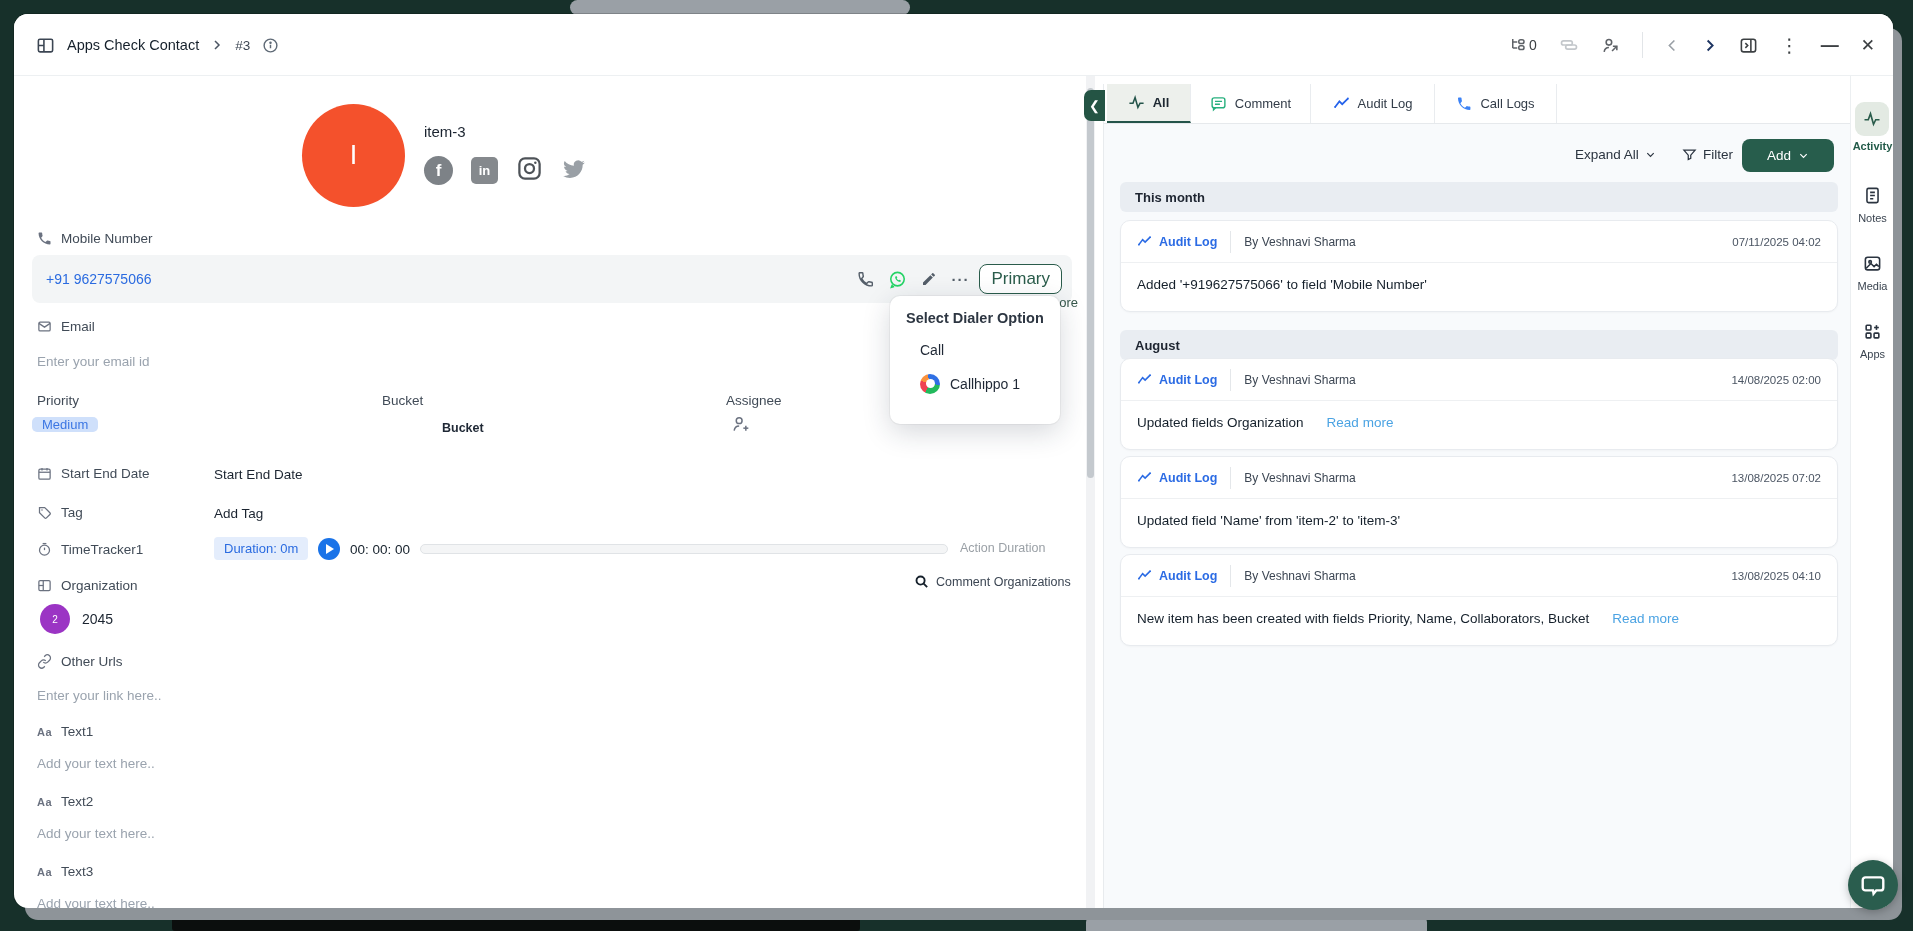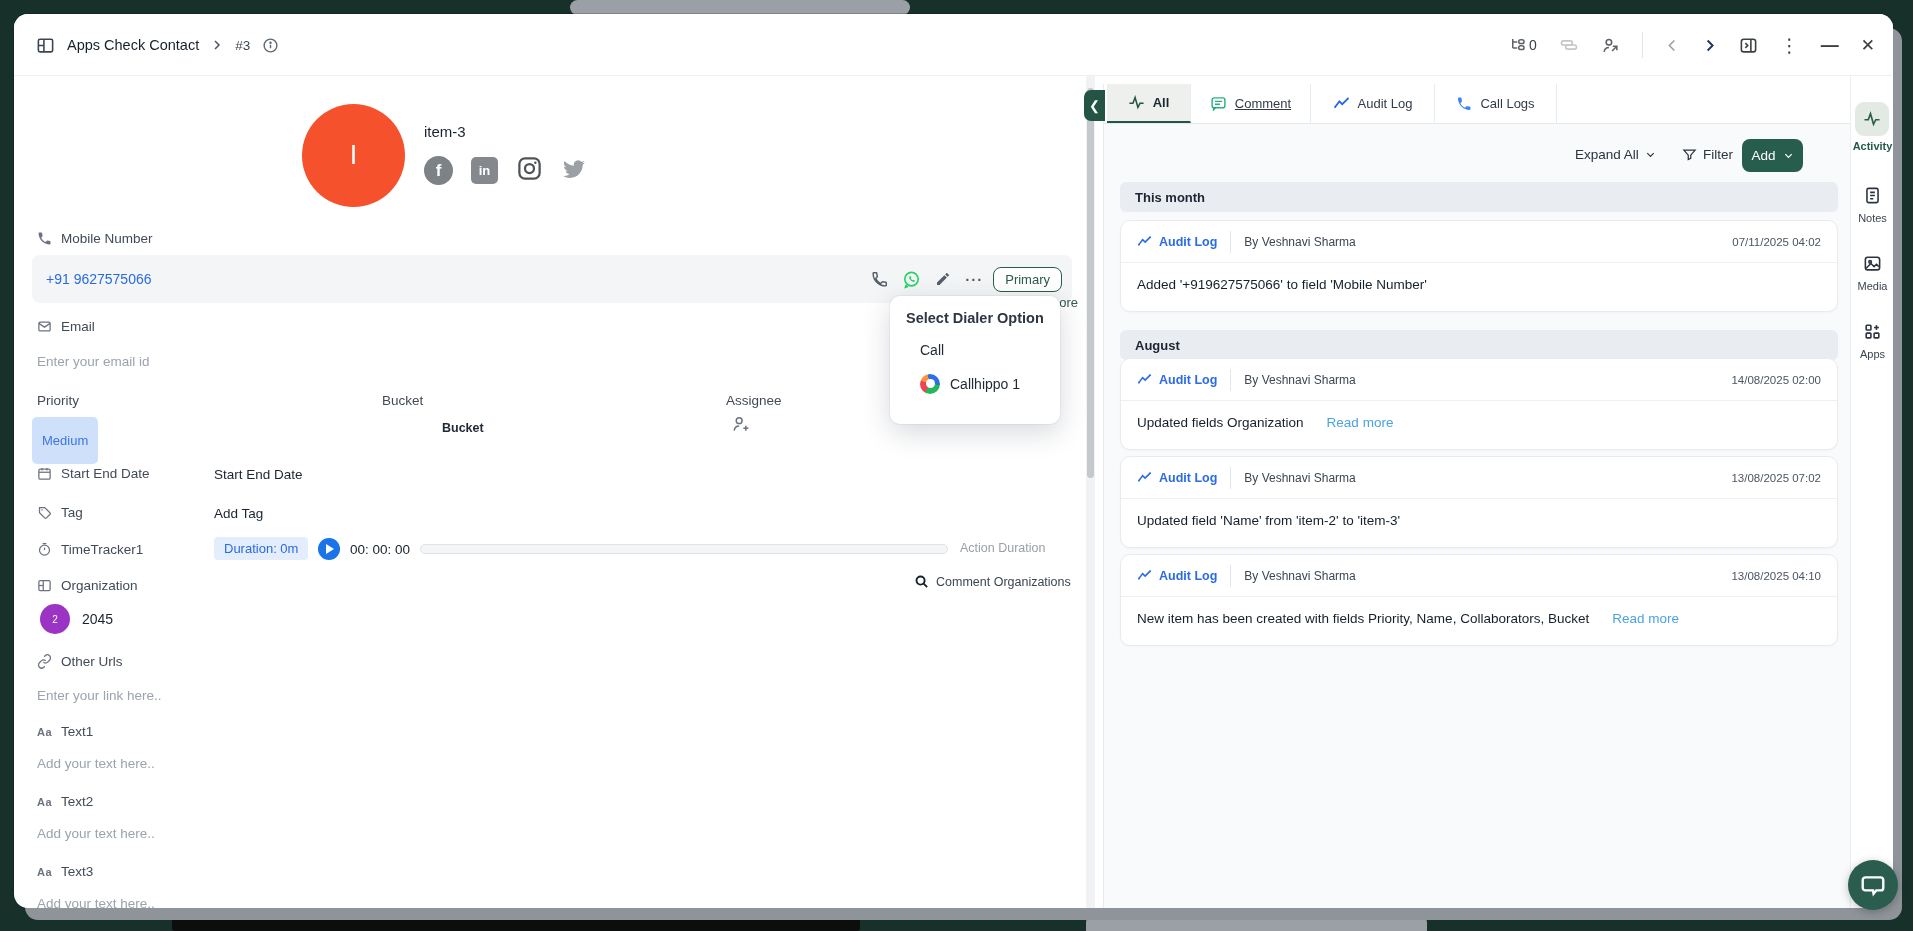--- a/index.html
+++ b/index.html
@@ -41,41 +41,41 @@
   .ficon { display:flex; color:#6b7280; }
   .placeholder { color:#9aa3ae; font-size:13.5px; }
   .value-dark { color:#1b2430; font-size:13.5px; }
 
   .f-mobile-label { left:23px; top:217px; }
   .mobile-row { left:18px; top:241px; width:1040px; height:48px; background:#f3f5f6; border-radius:8px;
                 display:flex; align-items:center; padding:0 10px 0 14px; }
   .mobile-val { color:#2a6be0; font-size:14px; }
   .mrow-icons { margin-left:auto; display:flex; align-items:center; gap:14px; }
   .primary-badge { margin-left:10px; border:1.5px solid #2a5c4b; color:#2a5c4b; background:#fff;
-                   font-size:13px; padding:4px 11px; border-radius:8px; }
+                   font-size:17px; padding:4px 11px; border-radius:8px; }
   .add-more { right:815px; top:281px; font-size:13px; color:#37584c; z-index:4; }
 
   
   .dropdown { left:876px; top:282px; width:170px; height:128px; background:#fff; border-radius:10px;
               box-shadow:0 8px 28px rgba(30,40,60,.18), 0 0 0 1px rgba(0,0,0,.04); z-index:10; padding:14px 16px; }
   .dd-title { font-size:14.5px; font-weight:bold; color:#2d3642; }
   .dd-call { margin:16px 0 0 14px; font-size:14px; color:#1f2835; cursor:pointer; }
   .dd-hippo { margin:16px 0 0 14px; display:flex; align-items:center; gap:10px; font-size:14px; color:#1f2835; cursor:pointer; }
   .hippo-logo { width:20px; height:20px; border-radius:50%; position:relative;
      background:conic-gradient(from 210deg, #ef4352 0 22%, #fb923c 22% 38%, #2f6fe4 38% 68%, #22b95c 68% 100%); }
   .hippo-logo::after { content:""; position:absolute; left:6px; top:5px; width:9px; height:9px; border-radius:50%; background:#fff; }
 
   .f-email-label { left:23px; top:305px; }
   .f-email-ph { left:23px; top:340px; }
 
   .col-label { font-size:13.5px; color:#414b57; }
   .c-priority-label { left:23px; top:379px; }
   .c-bucket-label { left:368px; top:379px; }
   .c-assignee-label { left:712px; top:379px; }
-  .pill-medium { left:18px; top:403px; background:#cfe0fb; color:#3b76e3; font-size:13px; padding:16px 10px; border-radius:5px; }
+  .pill-medium { left:18px; top:403px; background:#cfe0fb; color:#3b76e3; font-size:13px; padding:0 10px; border-radius:5px; }
   .bucket-val { left:428px; top:407px; font-weight:bold; font-size:12.5px; color:#1f2835; }
   .assignee-ic { left:716px; top:400px; color:#6b7280; }
 
   .f-sed-label { left:23px; top:452px; }
   .f-sed-val { left:200px; top:453px; }
   .f-tag-label { left:23px; top:491px; }
   .f-tag-val { left:200px; top:492px; }
 
   .f-tt-label { left:23px; top:528px; }
   .tt-pill { left:200px; top:523px; background:#e4edfc; color:#2a6be0; font-size:13px; padding:4px 10px; border-radius:4px; }
@@ -107,27 +107,27 @@
 
   
   .panel-bg { left:1089px; top:110px; width:747px; height:784px; background:#f8fafc; border-left:1px solid #e8ebee; }
   .tabstrip { left:1089px; top:70px; width:747px; height:40px; background:#fff; border-left:1px solid #e8ebee; border-bottom:1px solid #e6e9ec; display:flex; }
   .collapse-btn { left:1070px; top:76px; width:21px; height:31px; background:#245444; border-radius:7px 0 0 7px;
                   display:flex; align-items:center; justify-content:center; color:#fff; font-size:13px; z-index:3; cursor:pointer; }
   .tab { display:flex; align-items:center; justify-content:center; gap:8px; font-size:13px; color:#323c48;
          border-right:1px solid #e9ecef; cursor:pointer; background:#fff; height:100%; }
   .tab.active { background:#edf0ec; border-bottom:2.5px solid #24544a; font-weight:bold; color:#1d2731; }
   .tab-all { width:84px; margin-left:3px; }
-  .tab-comment { width:120px;text-decoration:underline; }
+  .tab-comment { width:120px; }
   .tab-audit { width:124px; }
   .tab-call { width:122px; }
 
   .expand-all { left:1561px; top:133px; display:flex; align-items:center; gap:6px; font-size:13.5px; color:#2b3440; cursor:pointer; }
   .filter-btn { left:1668px; top:133px; display:flex; align-items:center; gap:6px; font-size:13.5px; color:#2b3440; cursor:pointer; }
-  .add-btn { left:1728px; top:125px; width:61px; height:33px; background:#275d4c; border-radius:8px; color:#fff;
+  .add-btn { left:1728px; top:125px; width:92px; height:33px; background:#275d4c; border-radius:8px; color:#fff;
              display:flex; align-items:center; justify-content:center; gap:7px; font-size:13.5px; cursor:pointer; }
 
   .band { left:1106px; width:718px; height:30px; background:#e9edf2; border-radius:6px; display:flex; align-items:center;
           padding:0 15px; font-weight:bold; font-size:13px; color:#1d2430; }
   .band-month { top:168px; }
   .band-august { top:316px; }
 
   .card { left:1106px; width:718px; height:92px; background:#fff; border:1px solid #e8ebef; border-radius:10px; box-shadow:0 1px 2px rgba(20,30,40,.03); }
   .card1 { top:206px; } .card2 { top:344px; } .card3 { top:442px; } .card4 { top:540px; }
   .card-head { height:42px; border-bottom:1px solid #eef0f2; display:flex; align-items:center; padding:0 16px; }

